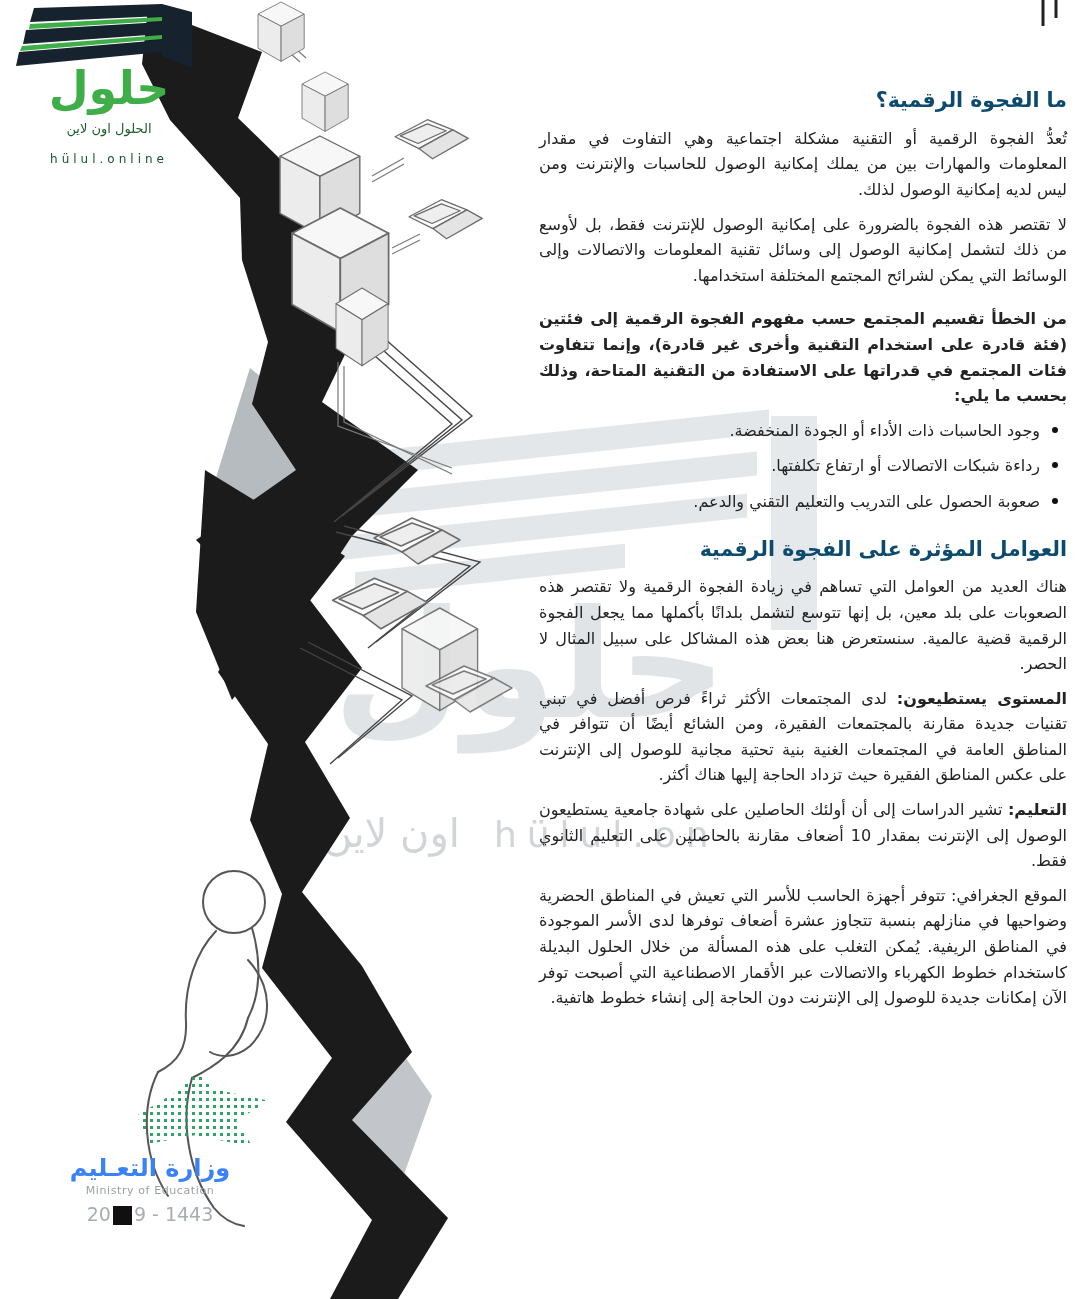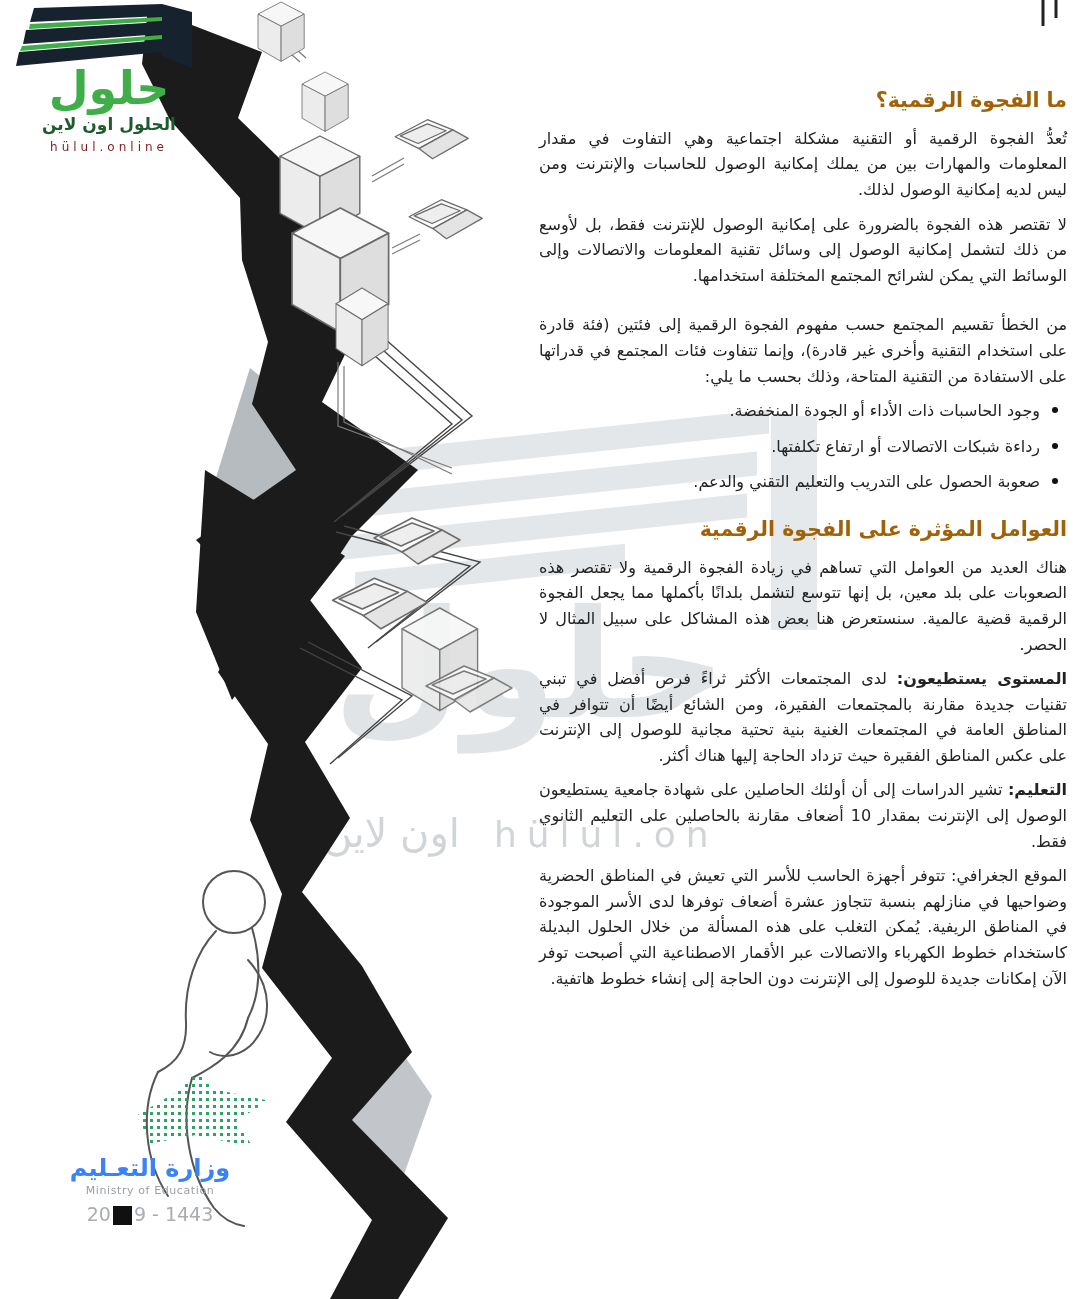--- a/index.html
+++ b/index.html
@@ -22,35 +22,35 @@
   .wm-row .ar{letter-spacing:2px;}
   .wm-row .lat{letter-spacing:10px;font-size:36px;}
 
   
   .illustration{position:absolute;left:0;top:0;z-index:1;}
 
   
   .hulul-logo{position:absolute;left:6px;top:4px;width:206px;z-index:3;text-align:center;}
   .hulul-logo svg{display:block;}
   .logo-word{font-size:46px;font-weight:bold;color:#3fae49;line-height:1.05;margin-top:-6px;}
-  .logo-sub{font-size:17px;color:#1d5c2b;margin-top:2px;letter-spacing:1px;font-weight:bold;}
-  .logo-domain{font-size:12px;color:#7f1d1d;letter-spacing:4px;margin-top:6px;}
+  .logo-sub{font-size:13px;color:#1d5c2b;margin-top:9px;letter-spacing:1px;}
+  .logo-domain{font-size:12px;color:#14532d;letter-spacing:4px;margin-top:16px;}
 
   
   .content{
     position:absolute;top:84px;right:20px;width:528px;z-index:2;
     direction:rtl;text-align:justify;color:#232323;
     font-size:16px;line-height:1.6;
   }
   .content h1{
-    font-size:20.5px;font-weight:bold;color:#a16207;margin:0 0 9px 0;text-align:right;
+    font-size:20.5px;font-weight:bold;color:#0c4a6e;margin:0 0 9px 0;text-align:right;
   }
   .content h1.second{}
   .content p{margin:0 0 9px 0;}
-  .content p.gap-top{margin-top:24px;}
+  .content p.gap-top{margin-top:18px;font-weight:bold;}
   .content ul{list-style:none;margin:4px 0 18px 0;padding:0;}
   .content li{position:relative;padding-right:27px;margin-bottom:10px;}
   .content li .bullet{position:absolute;right:9px;top:9px;width:6px;height:6px;border-radius:50%;background:#111;}
   .lead{font-weight:bold;}
   .lead.plain{font-weight:normal;}
 
   
   .ministry{position:absolute;left:40px;top:1066px;width:220px;z-index:2;text-align:center;}
   .moe-logo{
     position:absolute;right:-12px;top:2px;width:138px;height:82px;

